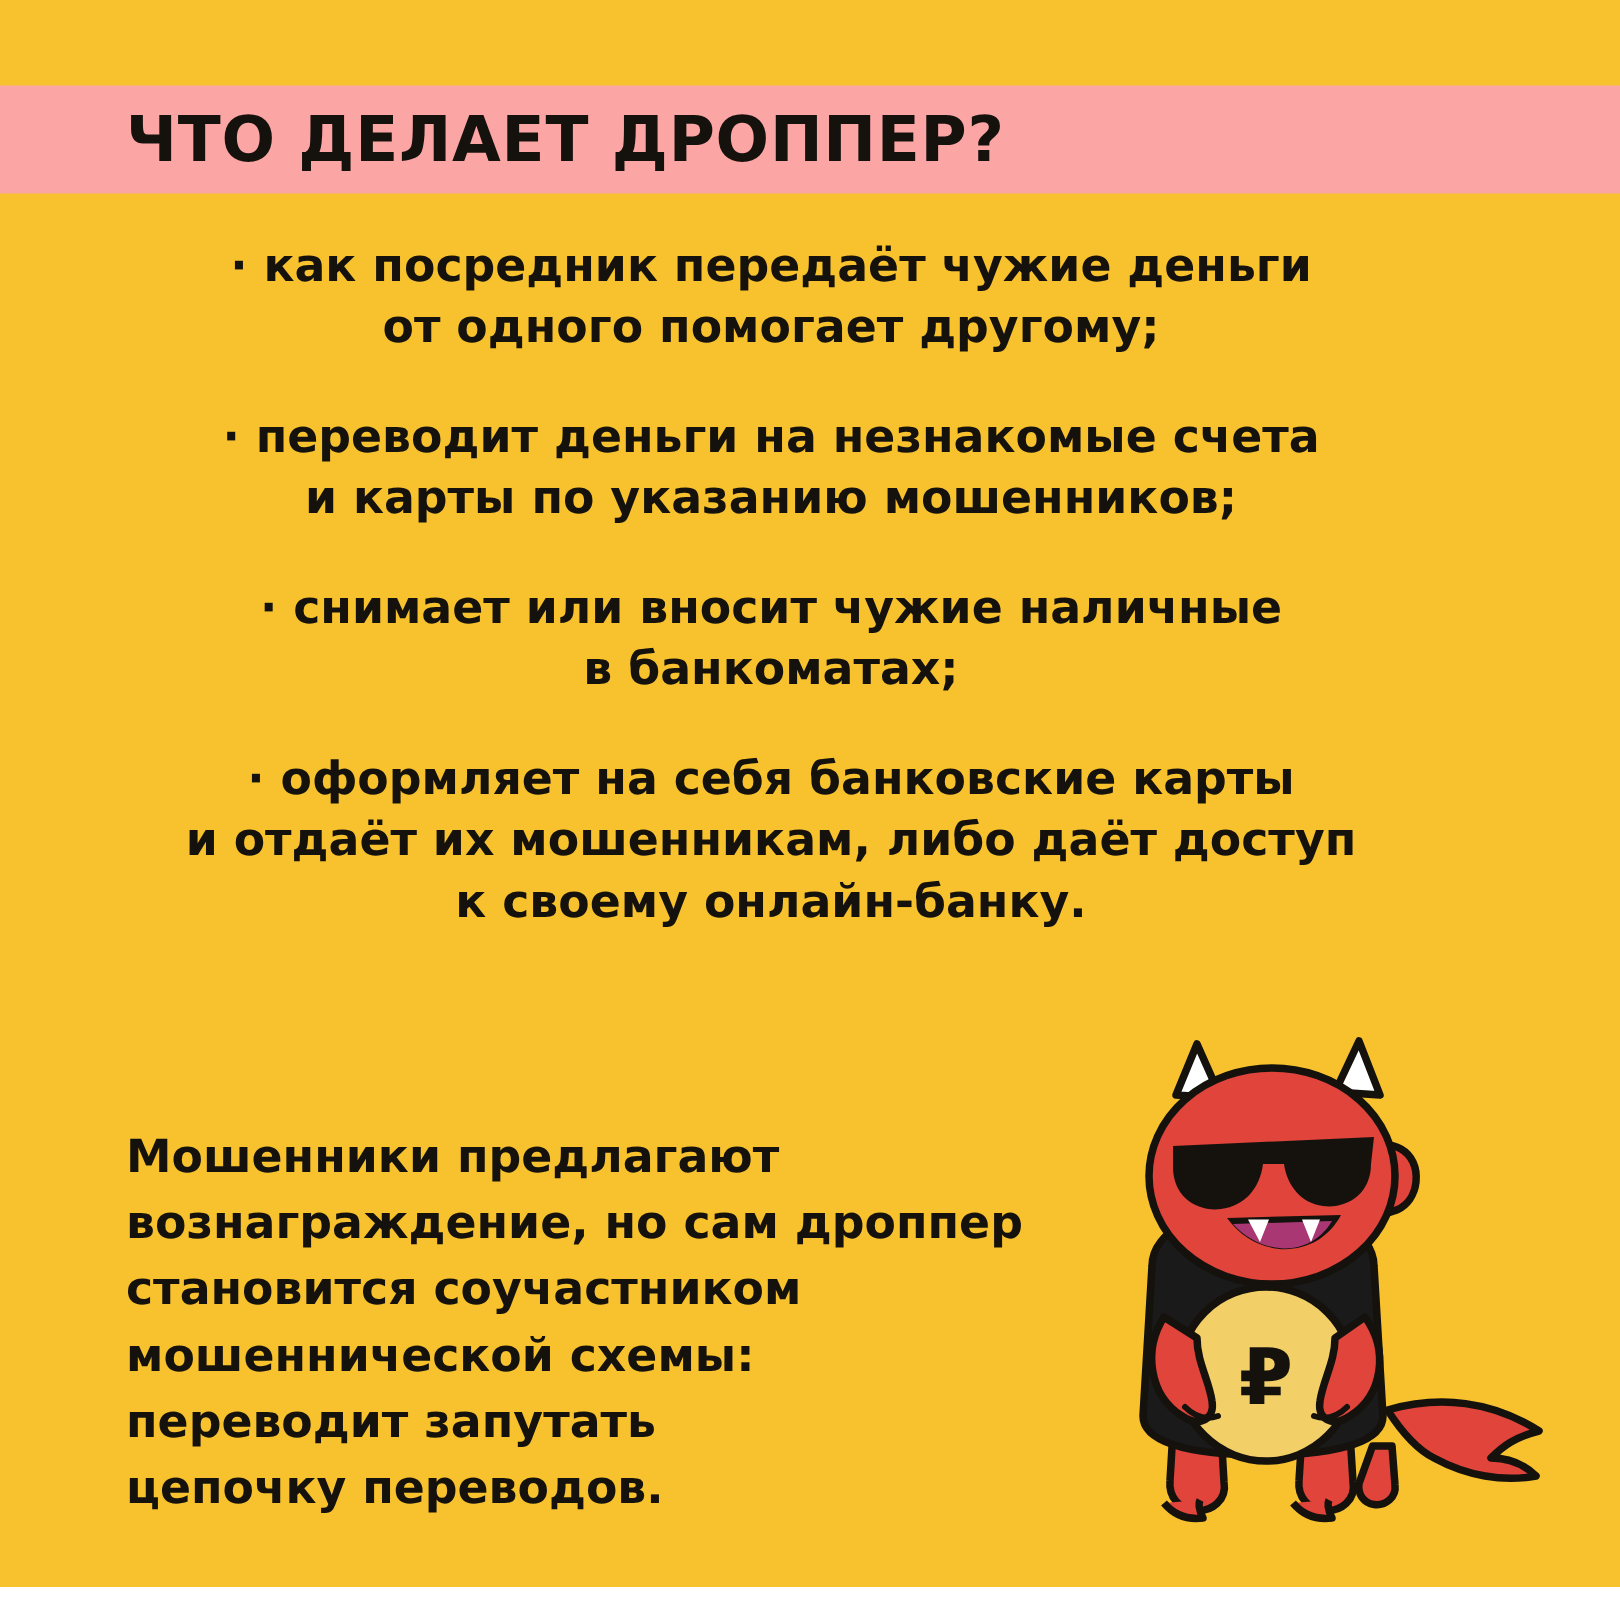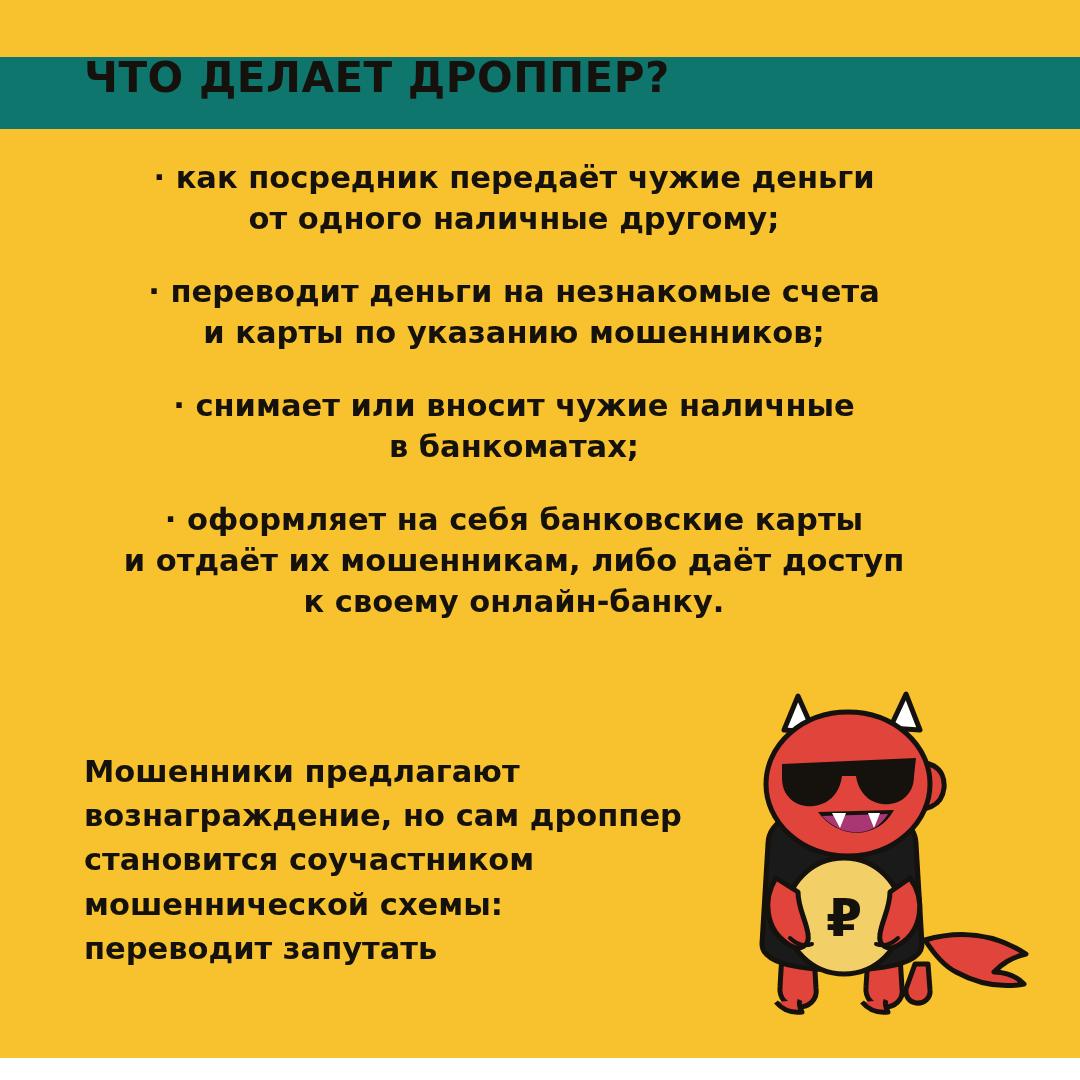--- a/index.html
+++ b/index.html
@@ -23,22 +23,23 @@
     overflow: hidden;
   }
 
   
   .title-band {
     position: absolute;
     left: 0;
     top: 57px;
     width: 1080px;
     height: 72px;
-    background: #0f766e;
+    background: #fca5a5;
     display: flex;
+    align-items: center;
   }
   .title-text {
     margin-left: 84px;
     font-size: 42px;
     font-weight: 700;
     letter-spacing: 0.5px;
     color: #15120e;
     line-height: 1;
     white-space: nowrap;
   }
@@ -129,21 +130,21 @@
   <div class="top-strip"></div>
 
   <div class="title-band">
     <div class="title-text">ЧТО ДЕЛАЕТ ДРОППЕР?</div>
   </div>
 
   <div class="content">
 
     <div class="bullet-block">
       <span class="line"><span class="hl">· как посредник передаёт чужие деньги</span></span>
-      <span class="line">от одного наличные другому;</span>
+      <span class="line">от одного помогает другому;</span>
     </div>
 
     <div class="bullet-block">
       <span class="line"><span class="hl">· переводит деньги на незнакомые счета</span></span>
       <span class="line">и карты по указанию мошенников;</span>
     </div>
 
     <div class="bullet-block">
       <span class="line"><span class="hl">· снимает или вносит чужие наличные</span></span>
       <span class="line">в банкоматах;</span>
@@ -156,20 +157,21 @@
     </div>
 
   </div>
 
   <div class="closing">
     <span class="line">Мошенники предлагают</span>
     <span class="line">вознаграждение, но сам дроппер</span>
     <span class="line"><span class="hl">становится соучастником</span></span>
     <span class="line">мошеннической схемы:</span>
     <span class="line">переводит запутать</span>
+    <span class="line">цепочку переводов.</span>
   </div>
 
   <div class="mascot">
     <svg viewBox="0 0 330 350" width="330" height="350" xmlns="http://www.w3.org/2000/svg">
 
       <path d="M215 268 C250 258 285 262 316 282 C300 286 292 292 284 300 C296 300 306 304 314 312 C292 316 268 312 246 300 C234 294 224 282 215 268 Z" fill="#e0443a" stroke="#15120e" stroke-width="5" stroke-linejoin="round"></path>
 
       <path d="M205 292 L218 292 L220 318 C221 326 214 332 206 331 C199 330 195 324 196 317 Z" fill="#e0443a" stroke="#15120e" stroke-width="5" stroke-linejoin="round"></path>
 
       <path d="M72 282 L104 282 L106 316 C108 328 98 336 87 335 C76 334 69 326 70 315 Z" fill="#e0443a" stroke="#15120e" stroke-width="5" stroke-linejoin="round"></path>

